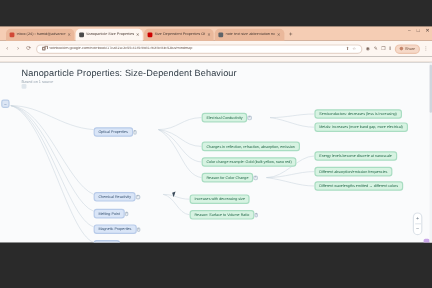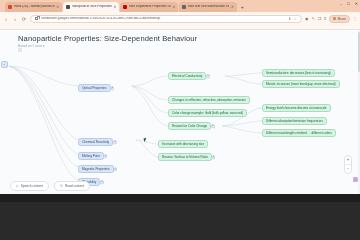--- a/index.html
+++ b/index.html
@@ -2,21 +2,21 @@
 <html><head>
 <meta charset="utf-8">
 <style>
   * { box-sizing: border-box; margin: 0; padding: 0; }
   html, body {
     width: 360px; height: 202px;
     overflow: hidden;
     font-family: "Liberation Sans", sans-serif;
     background: #2a2a2a;
   }
-  .window { width: 360px; height: 202px; position: relative; background: #1e1e1e; }
+  .window { width: 360px; height: 202px; position: relative; background: #1e1e1e; margin-top: 22px; }
 
   
   .tabstrip {
     height: 12px; background: #f5cdb4; position: relative;
     display: flex; align-items: flex-end; padding-left: 5px; gap: 1px;
   }
   .tab {
     height: 10px; display: flex; align-items: center; gap: 1.5px;
     padding: 0 3px; border-radius: 4px 4px 0 0;
     background: #eab89b; max-width: 72px; min-width: 46px; overflow: hidden;

